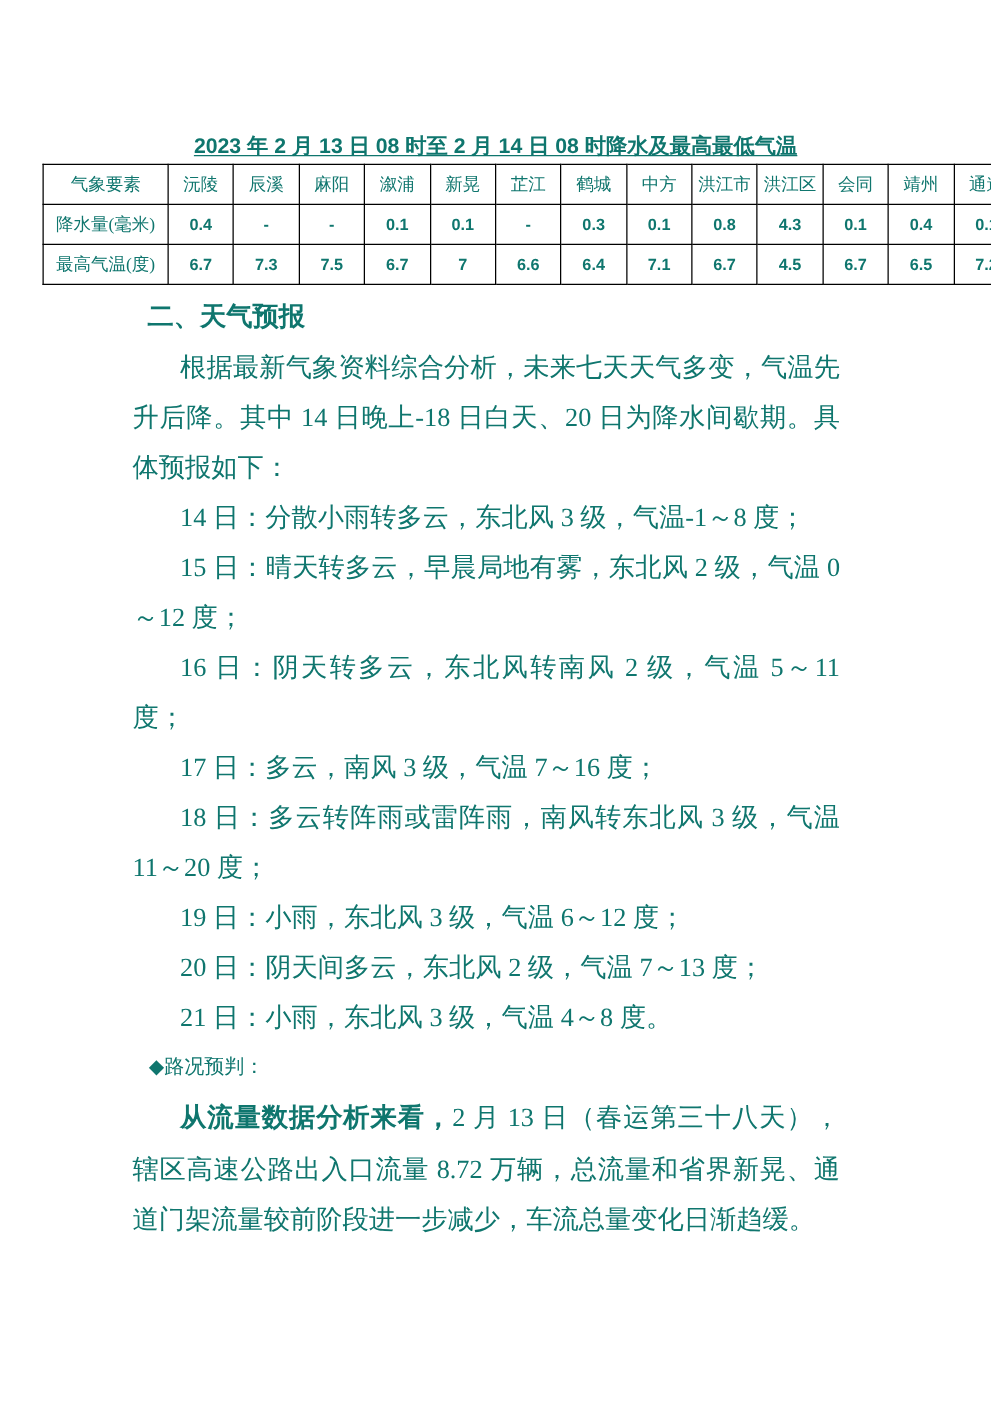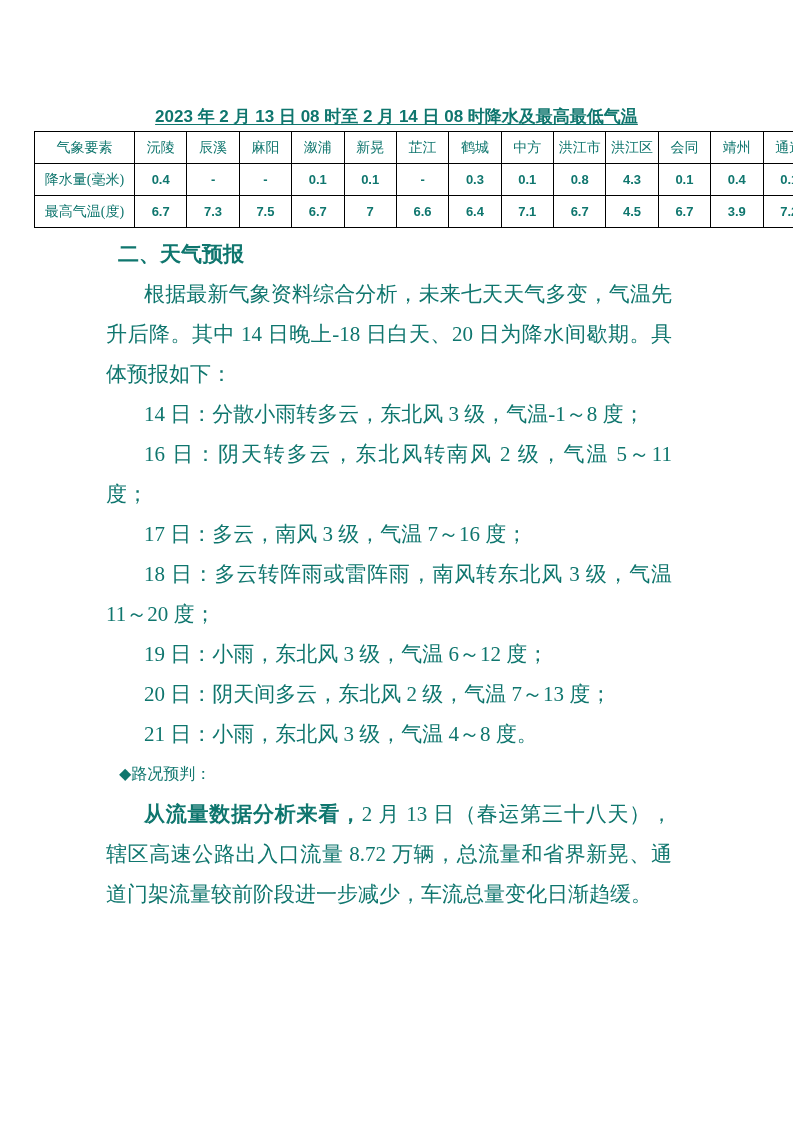--- a/index.html
+++ b/index.html
@@ -129,34 +129,35 @@
           <td class="num">7.3</td>
           <td class="num">7.5</td>
           <td class="num">6.7</td>
           <td class="num">7</td>
           <td class="num">6.6</td>
           <td class="num">6.4</td>
           <td class="num">7.1</td>
           <td class="num">6.7</td>
           <td class="num">4.5</td>
           <td class="num">6.7</td>
-          <td class="num">3.9</td>
+          <td class="num">6.5</td>
           <td class="num">7.2</td>
         </tr>
       </tbody>
   </table>
 
   <div class="section-heading">二、天气预报</div>
 
   <div class="body-text">
 
     <p class="para">根据最新气象资料综合分析，未来七天天气多变，气温先升后降。其中 14 日晚上-18 日白天、20 日为降水间歇期。具体预报如下：</p>
 
     <div>
         <p class="para">14 日：分散小雨转多云，东北风 3 级，气温-1～8 度；</p>
+        <p class="para">15 日：晴天转多云，早晨局地有雾，东北风 2 级，气温 0～12 度；</p>
         <p class="para">16 日：阴天转多云，东北风转南风 2 级，气温 5～11 度；</p>
         <p class="para">17 日：多云，南风 3 级，气温 7～16 度；</p>
         <p class="para">18 日：多云转阵雨或雷阵雨，南风转东北风 3 级，气温 11～20 度；</p>
         <p class="para">19 日：小雨，东北风 3 级，气温 6～12 度；</p>
         <p class="para">20 日：阴天间多云，东北风 2 级，气温 7～13 度；</p>
         <p class="para">21 日：小雨，东北风 3 级，气温 4～8 度。</p>
       </div>
 
     <p class="road-heading">◆路况预判：</p>
 

